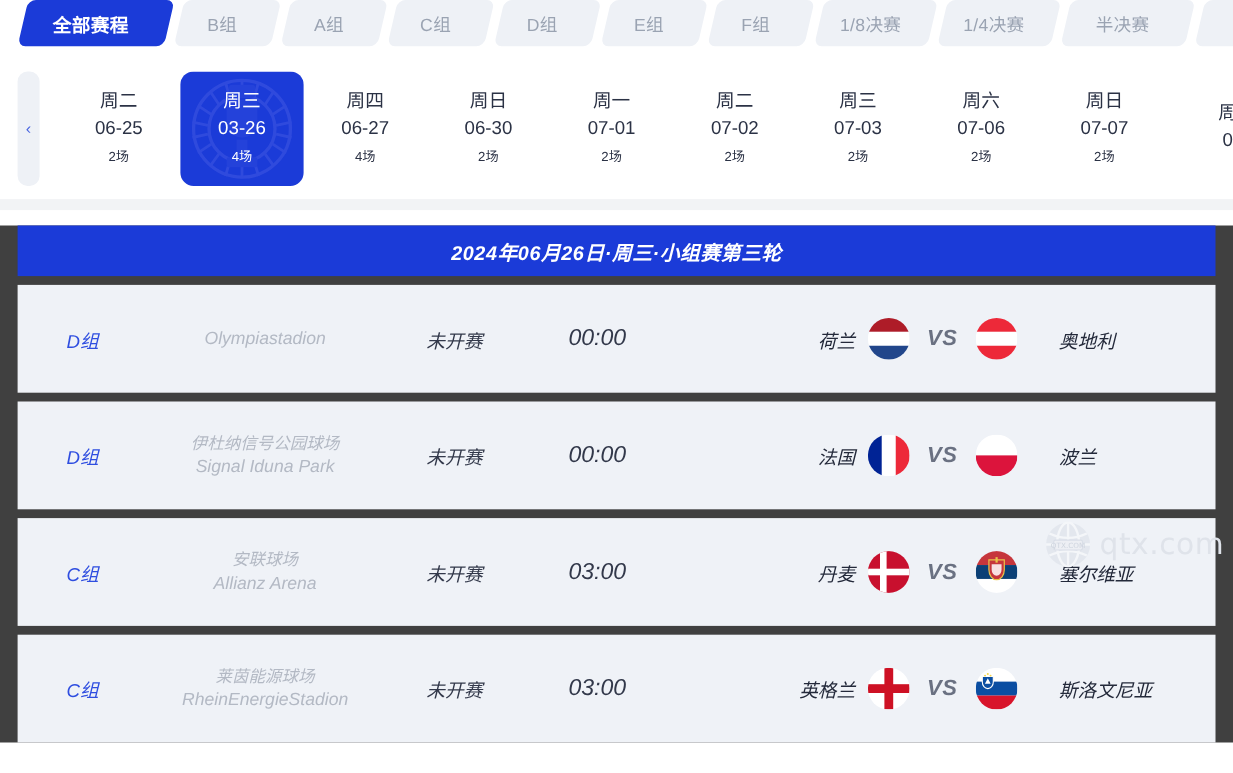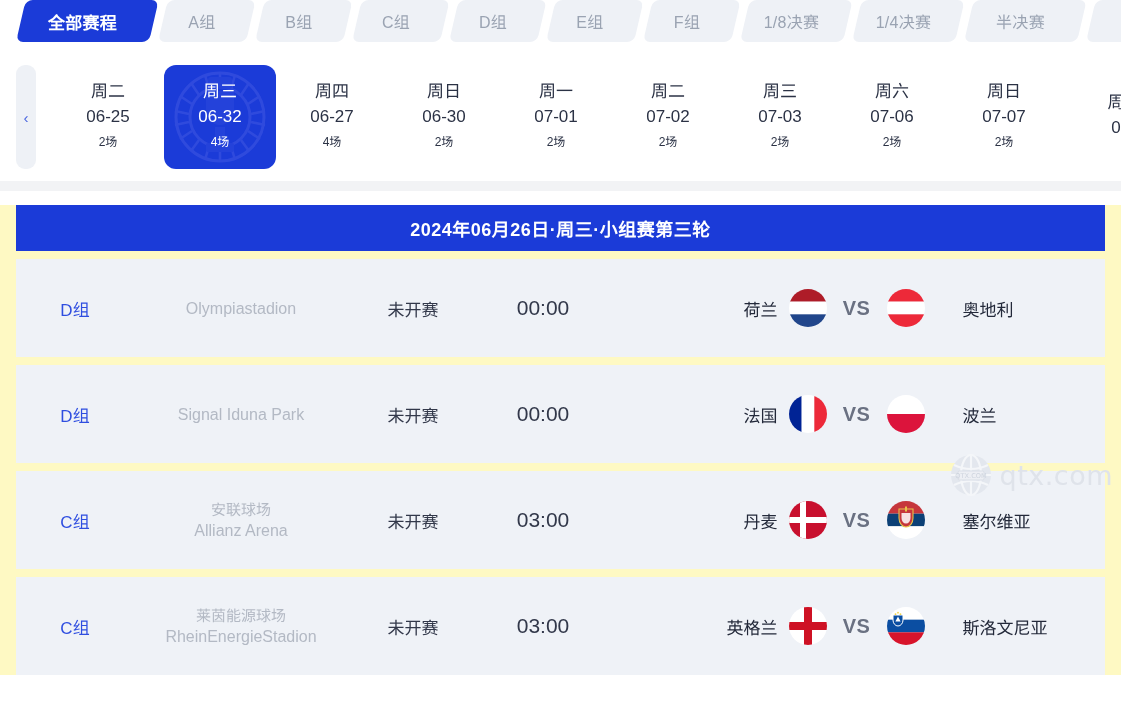--- a/index.html
+++ b/index.html
@@ -113,21 +113,21 @@
   .datecell .watermark {
     position: absolute;
     left: 50%; top: 50%;
     transform: translate(-50%, -50%);
     width: 104px; height: 104px;
     z-index: 1;
     opacity: .55;
   }
 
   
-  .board { padding: 0 16px; background: #fef9c3; }
+  .board { padding: 0 16px; background: #404040; font-style: italic; }
   .dayhead {
     height: 46px;
     background: #1B3BD8;
     color: #ffffff;
     display: flex;
     align-items: center;
     justify-content: center;
     font-size: 18px;
     font-weight: bold;
     letter-spacing: .5px;
@@ -201,21 +201,21 @@
     border-radius: 50%;
     overflow: hidden;
     flex: 0 0 auto;
     display: block;
   }
   .flag svg { display: block; width: 38px; height: 38px; }
 
   
   .wm {
     position: absolute;
-    right: 8px; bottom: 20px;
+    right: 8px; bottom: 0;
     display: flex;
     align-items: center;
     gap: 8px;
     z-index: 20;
     pointer-events: none;
   }
   .wm .wm-txt {
     font-size: 27px;
     color: #dfe3ea;
     font-family: "DejaVu Sans", sans-serif;
@@ -228,25 +228,25 @@
 
 <div class="page">
 
   <div class="tabbar">
     <div class="tab w-all active">
       <span class="tab-bg"></span>
       <span class="tab-txt">全部赛程</span>
     </div>
     <div class="tab w-grp">
       <span class="tab-bg"></span>
+      <span class="tab-txt">B组</span>
+    </div>
+    <div class="tab w-grp">
+      <span class="tab-bg"></span>
       <span class="tab-txt">A组</span>
-    </div>
-    <div class="tab w-grp">
-      <span class="tab-bg"></span>
-      <span class="tab-txt">B组</span>
     </div>
     <div class="tab w-grp">
       <span class="tab-bg"></span>
       <span class="tab-txt">C组</span>
     </div>
     <div class="tab w-grp">
       <span class="tab-bg"></span>
       <span class="tab-txt">D组</span>
     </div>
     <div class="tab w-grp">
@@ -314,21 +314,21 @@
               <line x1="37" y1="10" x2="41" y2="24"></line>
           </g>
           <g fill="#2D49DC">
             <rect x="40" y="12" width="24" height="12" rx="3"></rect>
             <path d="M38 26 h28 v20 a14 14 0 0 1 -28 0 z"></path>
             <rect x="47" y="62" width="10" height="16"></rect>
             <rect x="38" y="78" width="28" height="9" rx="2"></rect>
           </g>
         </svg>
         <span class="dw">周三</span>
-        <span class="dd">06-32</span>
+        <span class="dd">03-26</span>
         <span class="dn">4场</span>
       </div>
 
       <div class="datecell">
         <span class="dw">周四</span>
         <span class="dd">06-27</span>
         <span class="dn">4场</span>
       </div>
 
       <div class="datecell">
@@ -410,20 +410,21 @@
               </svg>
           </span>
           <span class="tname">奥地利</span>
         </div>
       </div>
     </div>
 
     <div class="row">
       <div class="c-group">D组</div>
       <div class="c-venue">
+        <span class="vcn">伊杜纳信号公园球场</span>
         <span class="ven">Signal Iduna Park</span>
       </div>
       <div class="c-status">未开赛</div>
       <div class="c-time">00:00</div>
       <div class="c-teams">
         <div class="team home">
           <span class="tname">法国</span>
           <span class="flag">
             <svg viewBox="0 0 38 38">
                 <rect width="12.67" height="38" fill="#002395"></rect>

